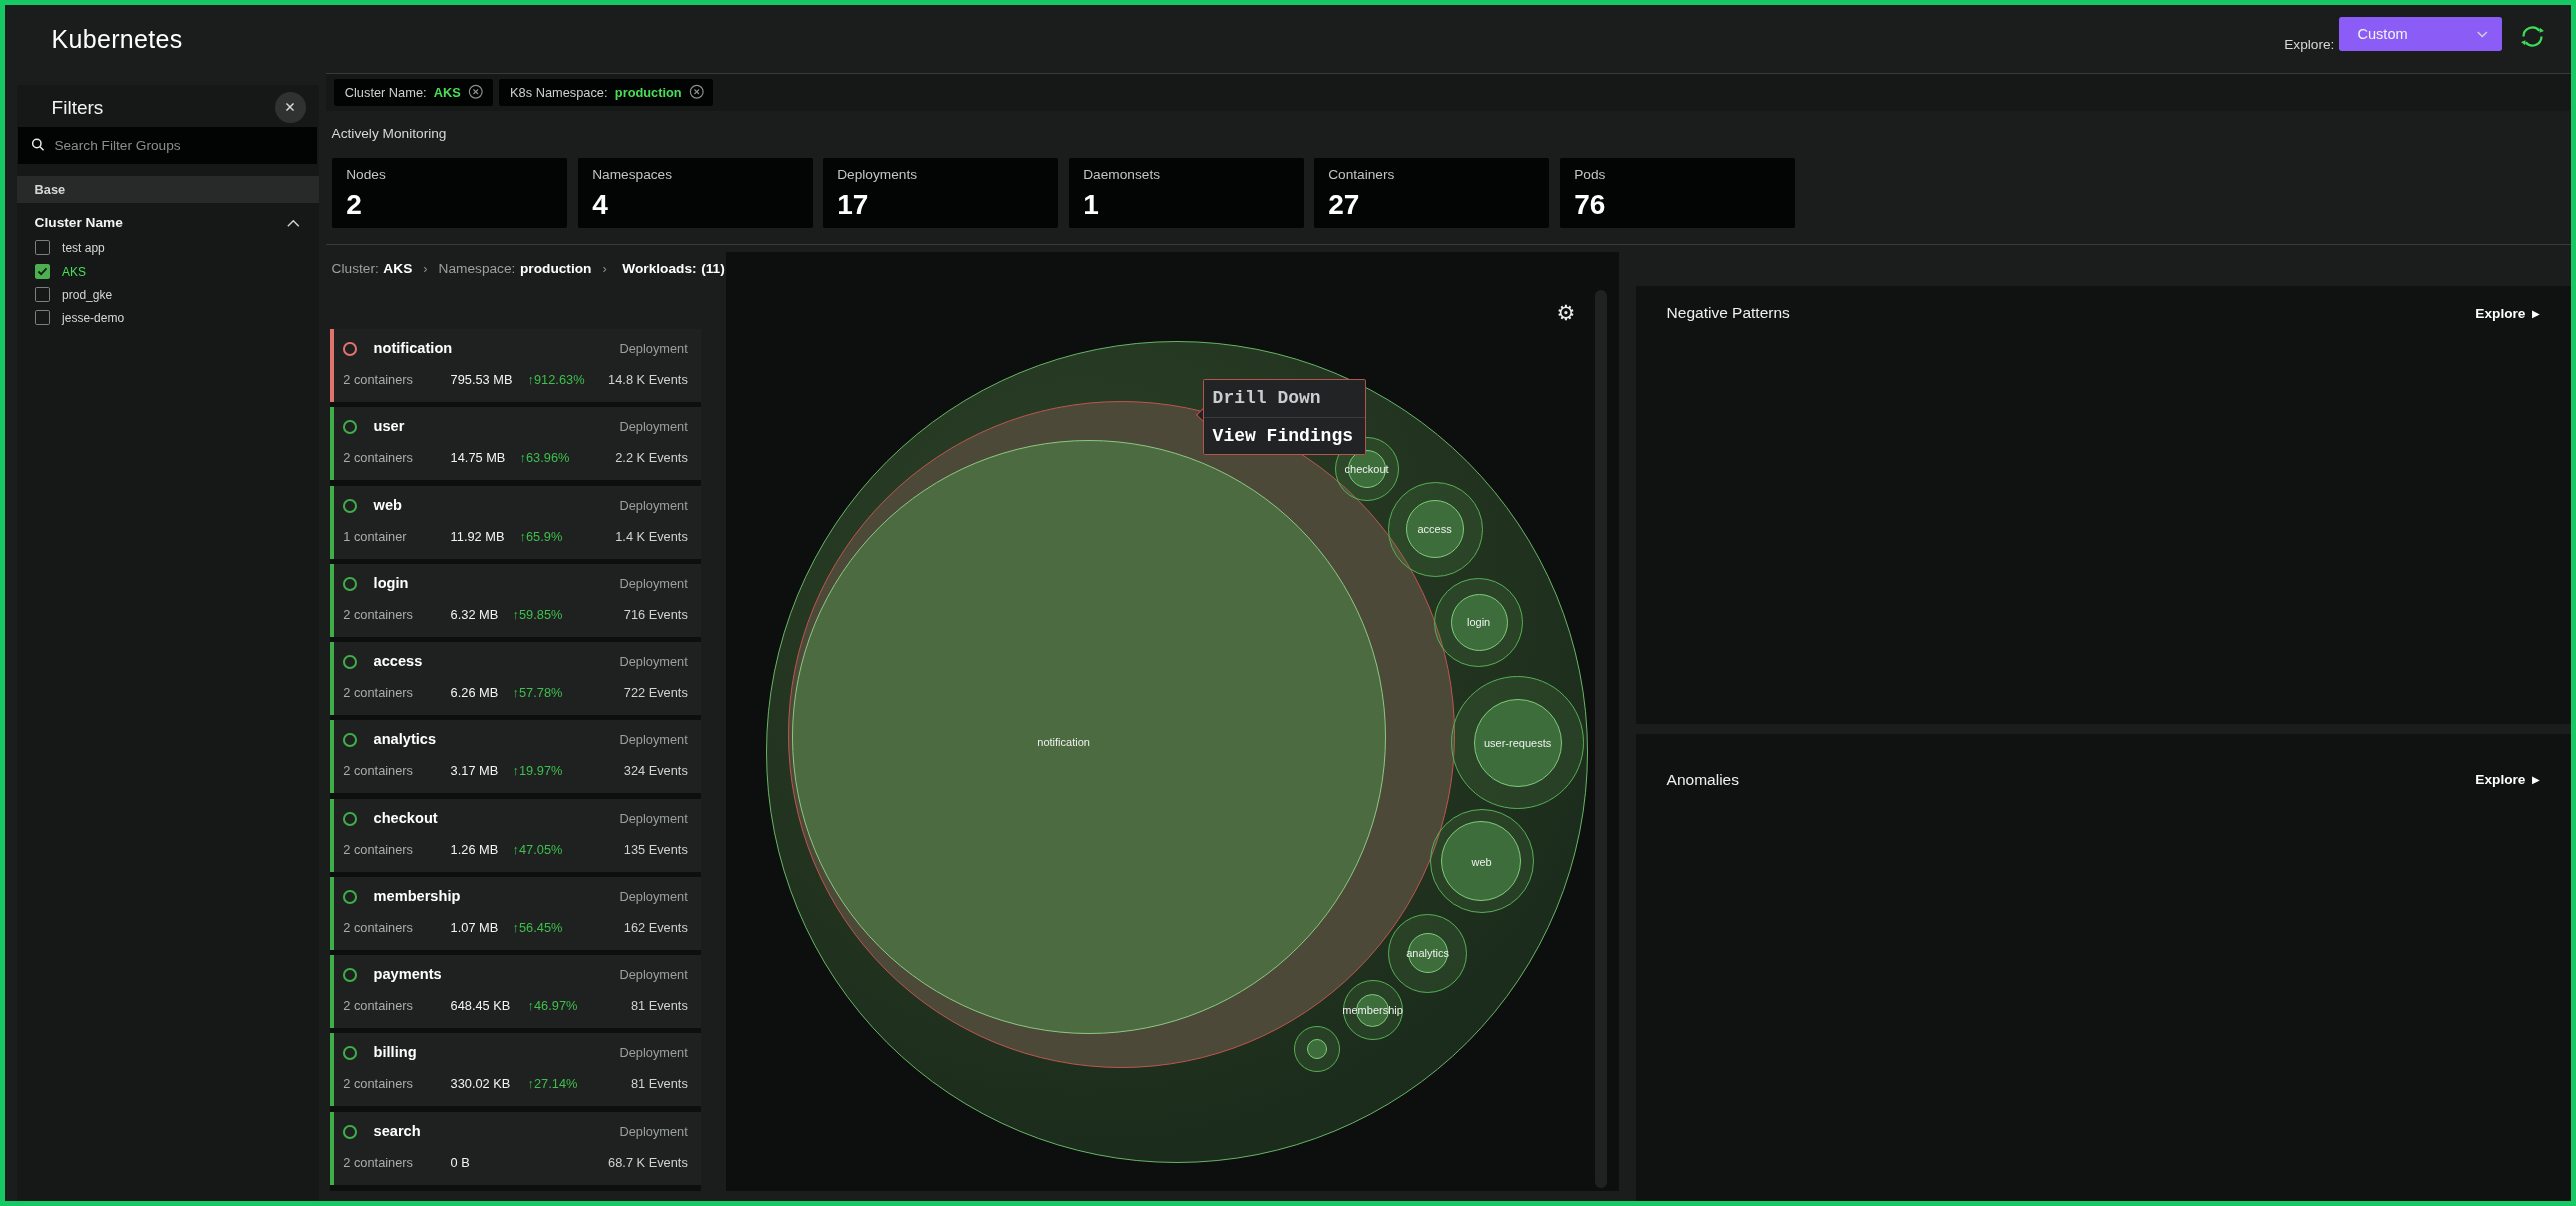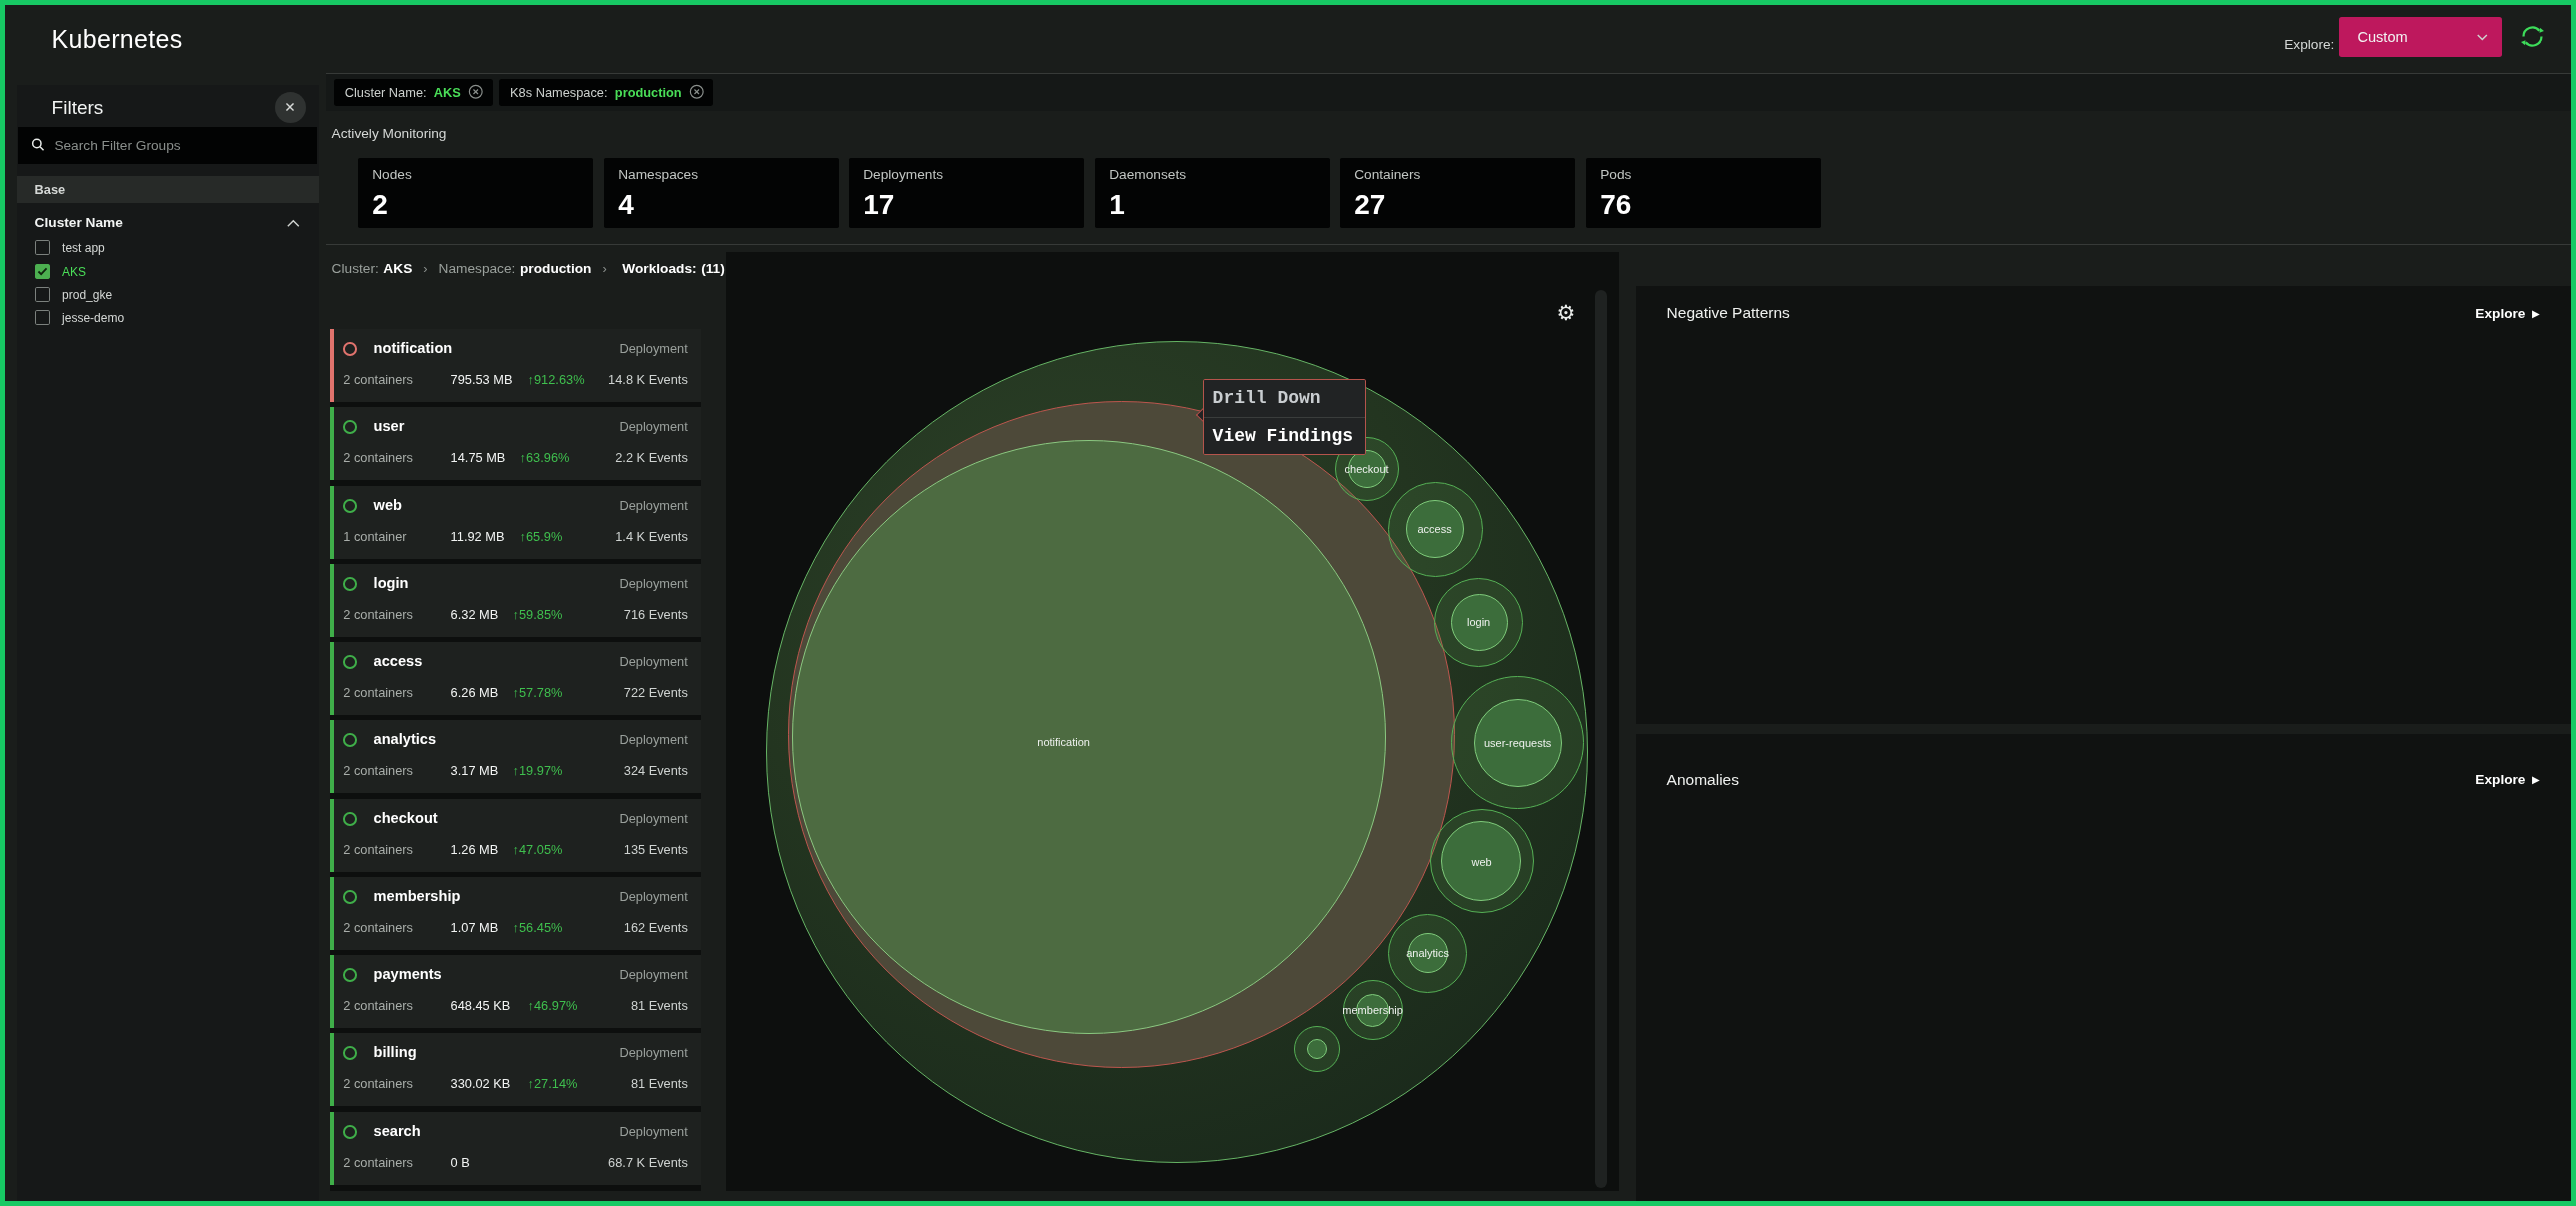--- a/index.html
+++ b/index.html
@@ -7,21 +7,21 @@
   body { font-family:"Liberation Sans","DejaVu Sans",sans-serif; }
   #frame { position:relative; width:2576px; height:1206px; background:#17c964; overflow:hidden; }
   #root { position:absolute; left:4.6px; top:4.6px; right:4.6px; bottom:4.6px; background:#1a1d1b; overflow:hidden; }
   .abs { position:absolute; }
   .panel-dark { background:#101211; }
   .hline { position:absolute; height:0.9px; background:#373a38; }
 
   
   .app-title { left:47px; top:20px; font-size:25px; font-weight:500; color:#fff; letter-spacing:0.3px; }
   .lookback-label { font-size:13.7px; color:#d5d8d6; }
-  .lookback-select { display:flex; align-items:center; justify-content:space-between; width:163px; height:40px; background:#be185d; border-radius:2.7px; padding:0 12.8px 0 18px; cursor:pointer; }
+  .lookback-select { display:flex; align-items:center; justify-content:space-between; width:163px; height:34px; background:#8b5cf6; border-radius:2.7px; padding:0 12.8px 0 18px; cursor:pointer; }
   .lookback-select span { color:#f2f4f3; font-size:14.6px; }
 
   
   #sidebar { left:12px; top:80px; width:302px; bottom:0; background:#161818; }
   .sb-title { left:35px; top:12.8px; font-size:19px; font-weight:500; color:#f2f4f3; }
   .sb-close { left:258px; top:7.3px; width:31px; height:31px; border-radius:50%; background:#2f3231; color:#d7dad8; font-size:13.7px; display:flex; align-items:center; justify-content:center; cursor:pointer; }
   .sb-search { left:1.8px; top:42px; width:299px; height:37px; background:#020303; display:flex; align-items:center; padding:0 12.8px; gap:9px; }
   .sb-search input { background:transparent; border:none; outline:none; color:#cfd3d1; font-size:13.7px; width:100%; font-family:inherit; }
   .sb-search input::placeholder { color:#8a8f8c; }
   .sb-section { left:0; top:91px; width:302px; height:27px; background:#272a28; color:#d5d8d6; font-size:12.8px; font-weight:700; display:flex; align-items:center; padding-left:18px; }
@@ -33,21 +33,21 @@
   .fil-opt span.sel { color:#4ade58; }
 
   
   #chipbar { left:321px; top:69px; right:0; height:37px; background:#151817; display:flex; align-items:center; gap:6.4px; padding-left:8.2px; }
   .chip { display:flex; align-items:center; gap:7.3px; background:#020303; border-radius:2.7px; height:27px; padding:0 9px 0 11px; cursor:default; }
   .chip b { font-size:12.8px; font-weight:400; color:#cdd1ce; }
   .chip i { font-style:normal; font-size:12.8px; font-weight:700; color:#4ade58; }
 
   
   .mon-title { left:327px; top:121px; font-size:13.7px; color:#d5d8d6; }
-  .mon-card { position:absolute; top:153px; width:235px; height:70px; background:#030404; border-radius:1.8px;margin-left:26px; }
+  .mon-card { position:absolute; top:153px; width:235px; height:70px; background:#030404; border-radius:1.8px; }
   .mon-card .lbl { position:absolute; left:14.6px; top:9px; font-size:13.7px; color:#c2c6c3; }
   .mon-card .val { position:absolute; left:14.6px; top:31px; font-size:28px; font-weight:700; color:#fff; }
 
   
   #crumb { left:327px; top:254px; height:20px; display:flex; align-items:center; gap:11px; font-size:13.7px; }
   #crumb .lb { color:#9aa09c; }
   #crumb .vl { color:#fff; font-weight:700; margin-left:4.6px; }
   #crumb .sep { color:#8b908d; font-size:12.8px; }
 
   

